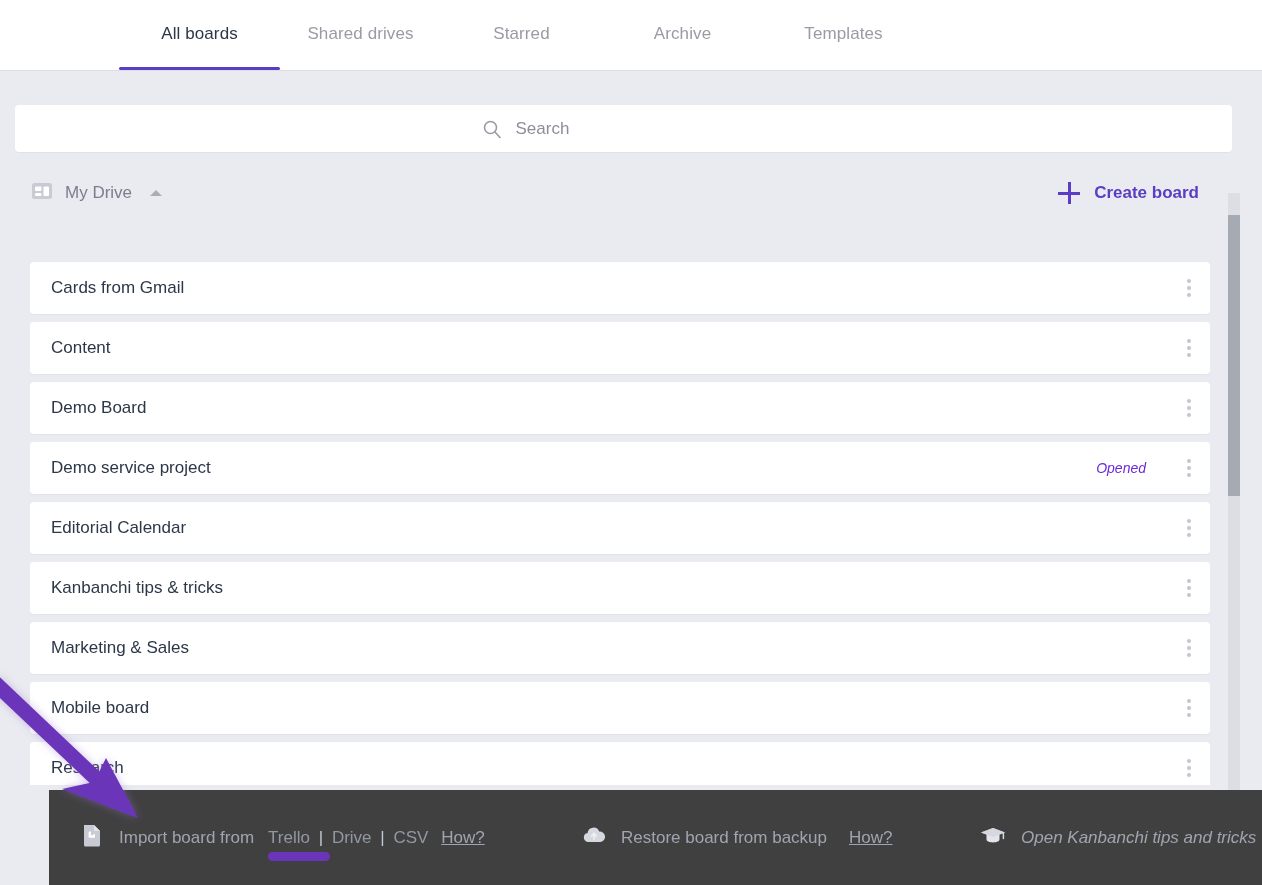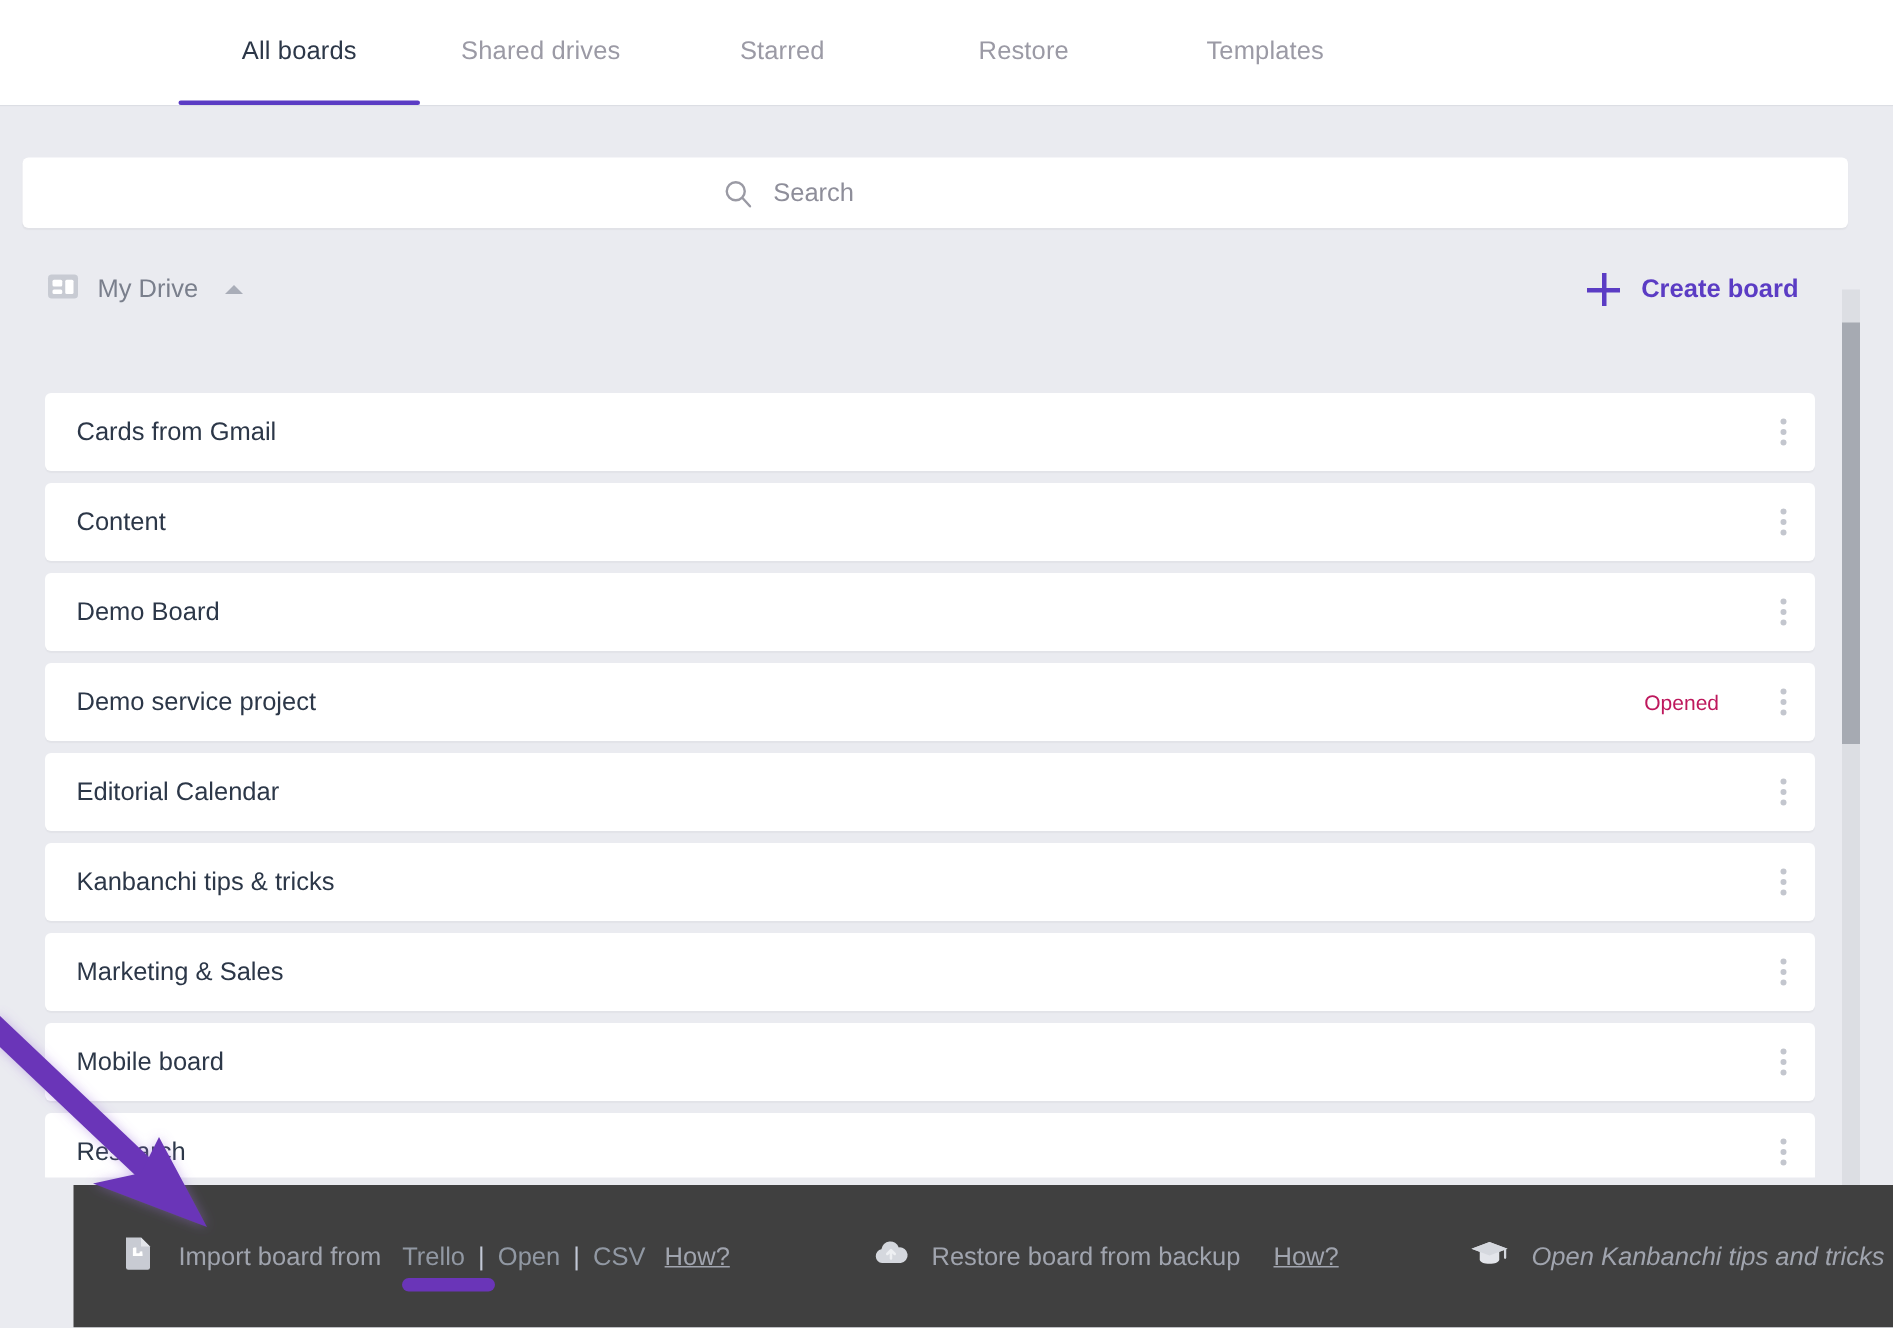--- a/index.html
+++ b/index.html
@@ -150,22 +150,23 @@
     cursor: pointer;
     box-shadow: 0 1px 1px rgba(0,0,0,.035);
   }
   .board-name {
     font-size: 17px;
     color: #2c3748;
     flex: 1;
   }
   .board-status {
     font-size: 14px;
-    color: #be185d;
+    color: #6d28d9;
     margin-right: 22px;
+    font-style: italic;
   }
   .kebab {
     width: 42px;
     height: 52px;
     display: flex;
     flex-direction: column;
     align-items: center;
     justify-content: center;
     gap: 3px;
     cursor: pointer;
@@ -260,21 +261,21 @@
   <div class="tab active">
     <span>All boards</span>
   </div>
   <div class="tab">
     <span>Shared drives</span>
   </div>
   <div class="tab">
     <span>Starred</span>
   </div>
   <div class="tab">
-    <span>Restore</span>
+    <span>Archive</span>
   </div>
   <div class="tab">
     <span>Templates</span>
   </div>
 </div>
 
 <div class="search-wrap">
   <div class="search-inner">
     <span class="search-icon">
       <svg width="20" height="20" viewBox="0 0 20 20">
@@ -403,21 +404,21 @@
         <path d="M15 3 l6 6 h-6 Z" fill="#e3e5ea"></path>
         <path d="M10.5 10 v4.5 h4.5 v-2.2 l0 0" fill="none" stroke="#ffffff" stroke-width="1.8"></path>
         <path d="M11 10.5 v4 h4" fill="none" stroke="#ffffff" stroke-width="1.8" stroke-linecap="square"></path>
         <path d="M15.6 12.2 l-0.2 3 l-3 -0.2 Z" fill="#ffffff"></path>
       </svg>
     </span>
     <span class="foot-text">Import board from</span>
     <span class="foot-text">
       <span class="imp-link">Trello</span>
       <span class="imp-sep">|</span>
-      <span class="imp-link">Open</span>
+      <span class="imp-link">Drive</span>
       <span class="imp-sep">|</span>
       <span class="imp-link">CSV</span>
       <span class="how-link">How?</span>
     </span>
   </div>
 
   <div class="foot-item" id="foot-restore">
     <span class="foot-icon">
       <svg width="26" height="26" viewBox="0 0 26 26">
         <path d="M7 20 a4.6 4.6 0 0 1 -0.4 -9.1 a6 6 0 0 1 11.6 -1.3 A4.6 4.6 0 0 1 19.5 20 Z" fill="#d5d8de"></path>

